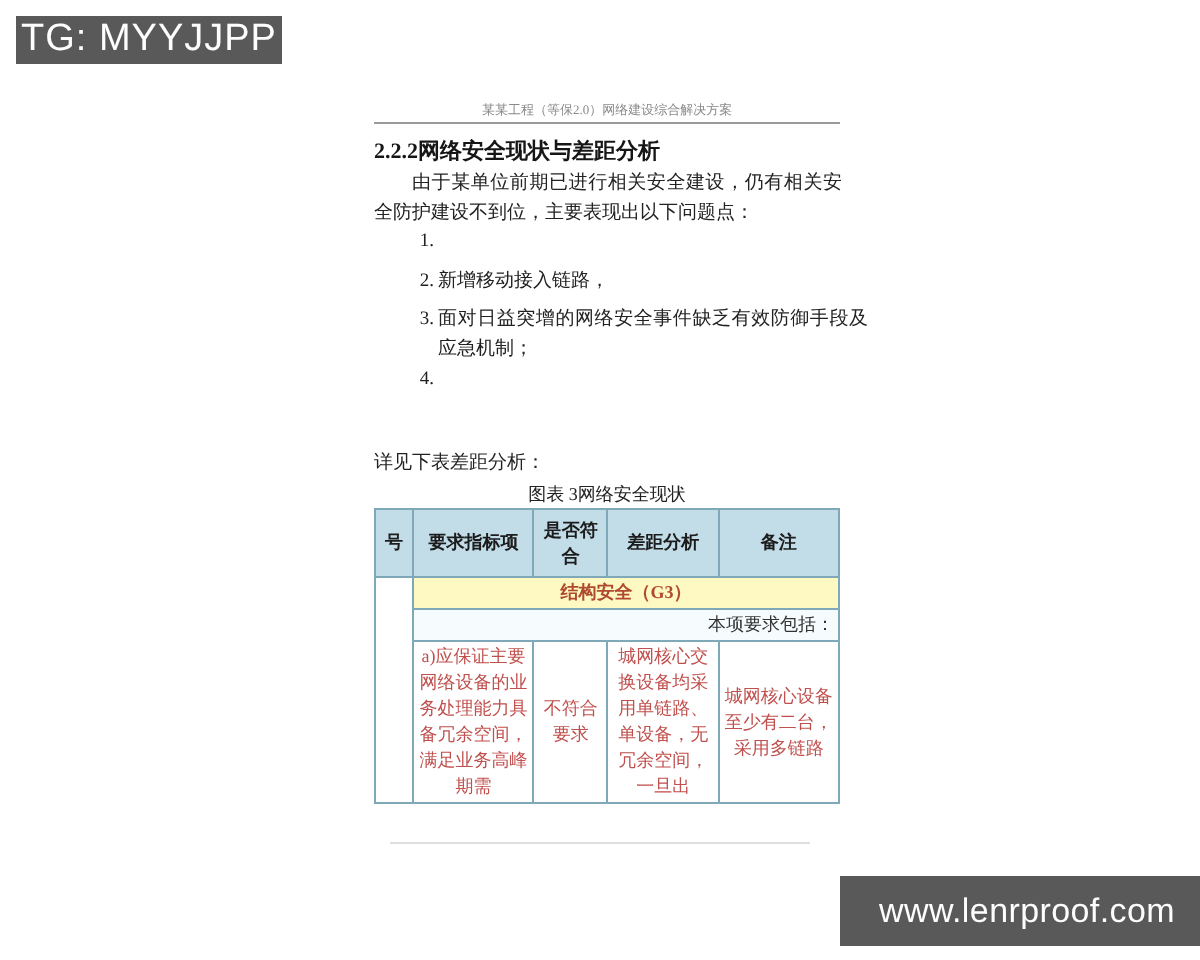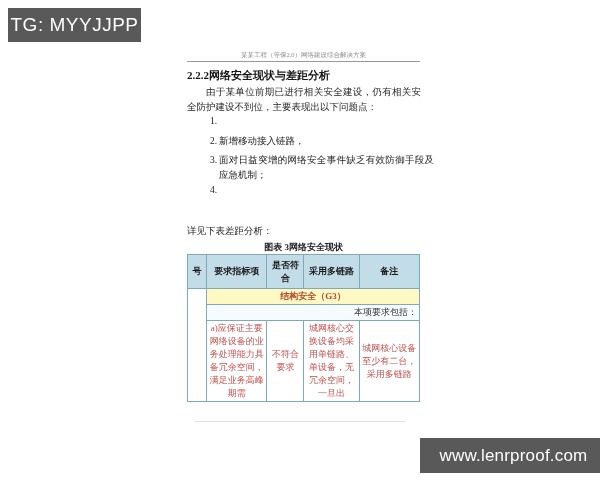--- a/index.html
+++ b/index.html
@@ -8,21 +8,21 @@
     background:#ffffff;
     font-family:"Liberation Serif","DejaVu Serif",serif;
   }
   
   .badge{
     position:absolute;background:#595959;color:#fdfdfd;
     font-family:"Liberation Sans","DejaVu Sans",sans-serif;
     display:flex;align-items:center;justify-content:center;
     letter-spacing:0.5px;
   }
-  .badge-top{left:8px;top:8px;width:133px;height:34px;font-size:19px;}
+  .badge-top{left:8px;top:8px;width:133px;height:24px;font-size:19px;}
   .badge-bottom{left:420px;top:438px;width:187px;height:35px;font-size:17px;letter-spacing:0.2px;}
 
   
   .running-header{
     position:absolute;left:187px;top:51px;width:233px;
     text-align:center;font-size:6.5px;color:#8a8a8a;
     white-space:nowrap;overflow:hidden;
   }
   .header-rule{
     position:absolute;left:187px;top:61px;width:233px;height:0;
@@ -49,21 +49,21 @@
   .li-1{top:114px;}
   .li-2{top:134px;}
   .li-3{top:153px;}
   .li-4{top:183px;}
   .doc-note{
     position:absolute;left:187px;top:225px;width:233px;
     font-size:9.5px;color:#222;
   }
   .table-caption{
     position:absolute;left:187px;top:241px;width:233px;
-    text-align:center;font-size:9px;color:#222;font-weight:bold;
+    text-align:center;font-size:9px;color:#222;
   }
 
   
   .gap-table{
     position:absolute;left:187px;top:254px;width:233px;
     border-collapse:collapse;table-layout:fixed;
     font-size:9px;color:#222;
   }
   .gap-table td,.gap-table th{
     border:1px solid #7fa9b8;
@@ -130,21 +130,21 @@
       <col class="col-ind">
       <col class="col-comp">
       <col class="col-gap">
       <col class="col-rem">
   </colgroup>
   <tbody>
       <tr class="thead-row">
     <th>号</th>
     <th>要求指标项</th>
     <th>是否符合</th>
-    <th>采用多链路</th>
+    <th>差距分析</th>
     <th>备注</th>
   </tr>
   <tr>
     <td rowspan="3"></td>
     <td class="g" colspan="4" style="background:#fef9c3;color:#b04a2f;font-weight:bold;height:11px;">结构安全（G3）</td>
   </tr>
   <tr class="subgroup-row">
     <td colspan="4">本项要求包括：</td>
   </tr>
   <tr class="body-row">

